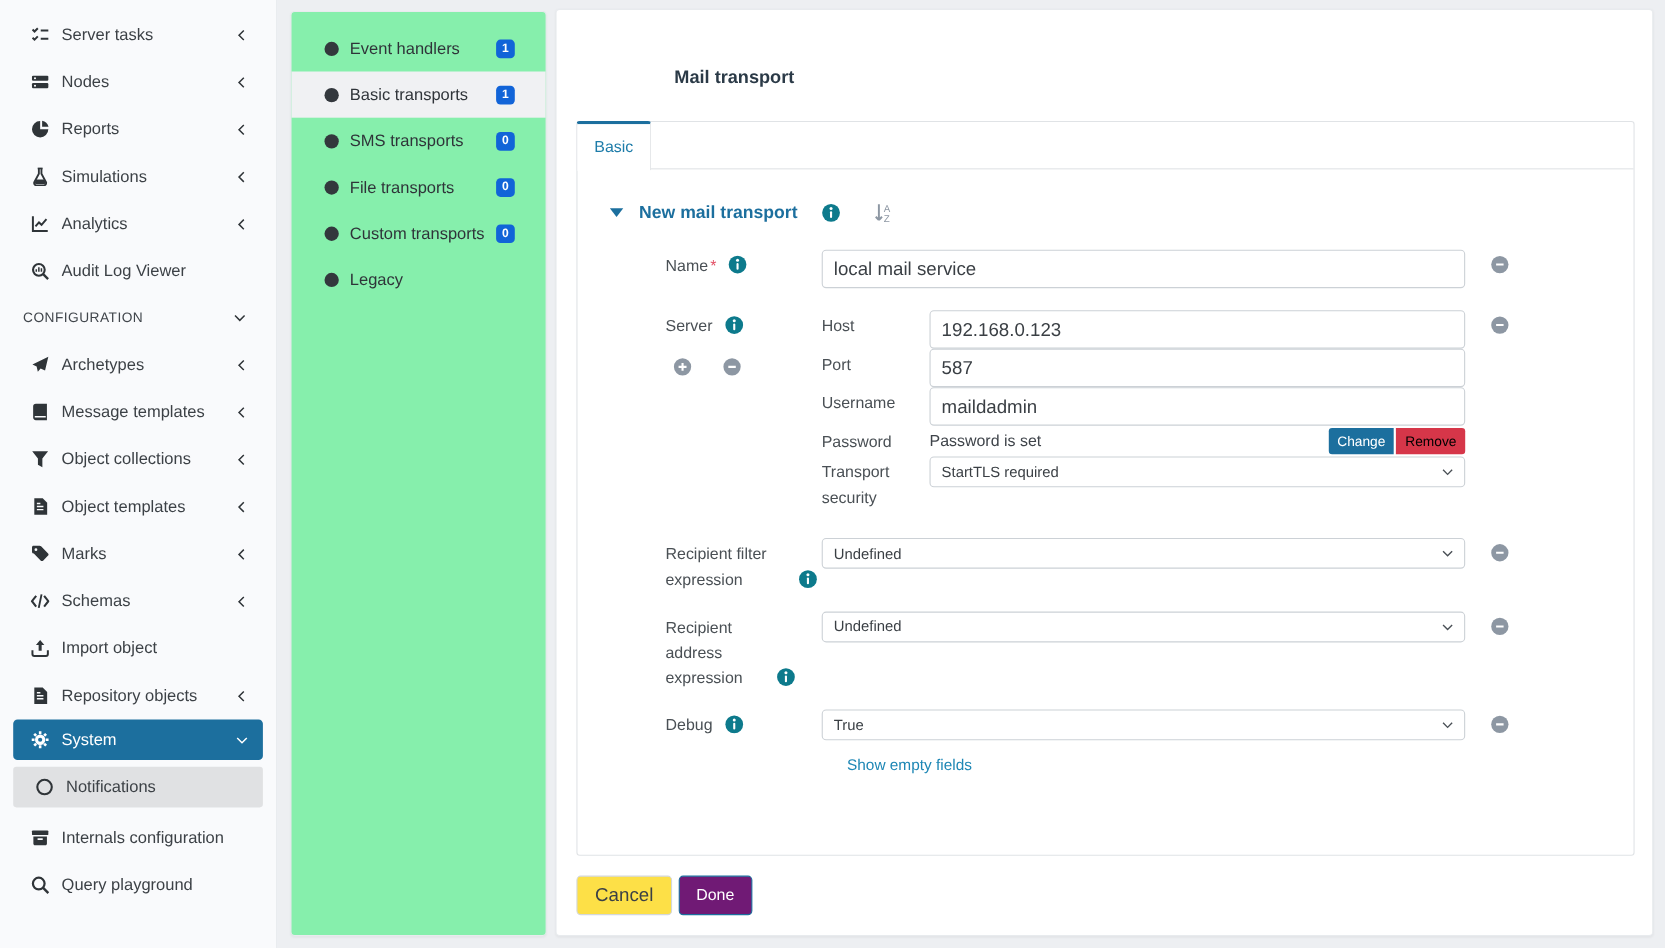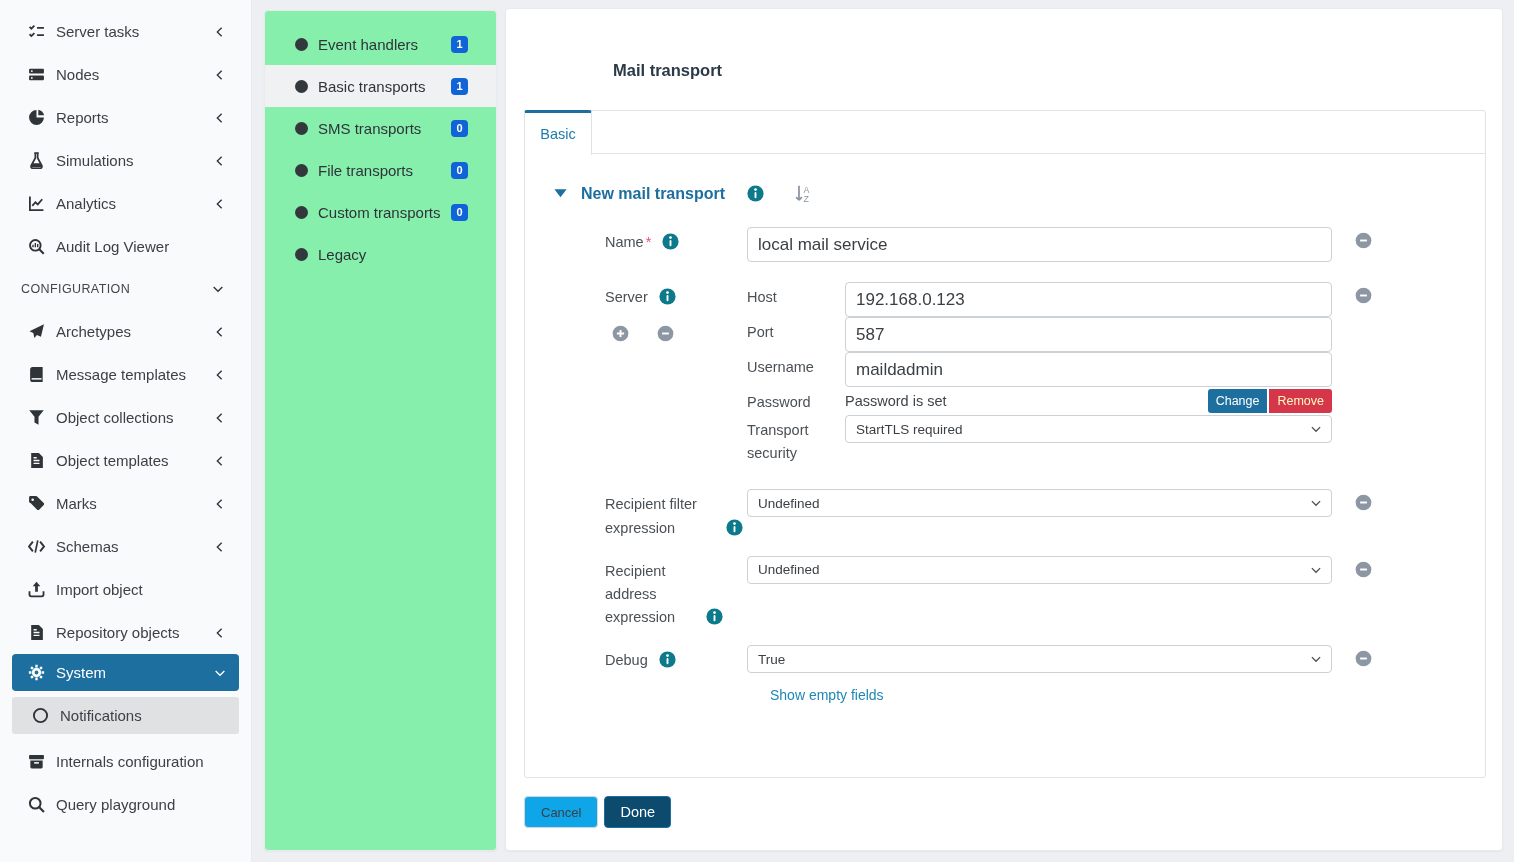--- a/index.html
+++ b/index.html
@@ -59,27 +59,27 @@
 
   .pm-row { display:flex; gap:28px; margin-top:16px; padding-left:7px; }
 
   .srow { display:flex; }
   .slabel { width:98px; flex:none; font-size:14.5px; color:#4a5055; line-height:1.6; padding-top:4px; }
   .slabel .txtwrap { display:inline-block; max-width:96px; }
   .scontrol { flex:1; }
   .pw-row { display:flex; align-items:center; height:28px; }
   .pw-status { flex:1; font-size:14.5px; color:#3f444a; }
   .btn-change { background:#1c6f9e; color:#fff; font-size:12.5px; padding:5px 8px; border-radius:3px 0 0 3px; cursor:pointer; }
-  .btn-remove { background:#d63649; color:#fef9c3; font-size:12.5px; padding:5px 8px; border-radius:0 3px 3px 0; margin-left:2px; cursor:pointer; }
+  .btn-remove { background:#d63649; color:#000000; font-size:12.5px; padding:5px 8px; border-radius:0 3px 3px 0; margin-left:2px; cursor:pointer; }
 
   .show-empty { display:inline-block; margin:14px 0 0 217px; color:#1e87b5; font-size:14px; cursor:pointer; }
 
   .actions { display:flex; gap:6px; margin:18px 0 0 18px; }
-  .btn-cancel { padding:7px 16px; font-size:13px; color:#3b4046; background:#0ea5e9; border:1px solid #d3d7db; border-radius:4px; cursor:pointer; }
-  .btn-done { padding:7px 15px; font-size:14.5px; color:#fff; background:#0c4a6e; border:1px solid #1c6f9e; border-radius:4px; cursor:pointer; }
+  .btn-cancel { padding:7px 16px; font-size:17px; color:#3b4046; background:#fde047; border:1px solid #d3d7db; border-radius:4px; cursor:pointer; }
+  .btn-done { padding:7px 15px; font-size:14.5px; color:#fff; background:#701a75; border:1px solid #1c6f9e; border-radius:4px; cursor:pointer; }
 
   .icon svg, .chev svg, .caret svg, .sort svg, .icon-info svg, .icon-pm svg, .schev svg, .t-bullet svg { display:block; width:100%; height:100%; }
 </style>
 </head>
 <body>
 
 <nav class="sidebar">
   <div class="side-item">
     <span class="icon">
         <svg viewBox="0 0 16 16" fill="currentColor" aria-hidden="true">

